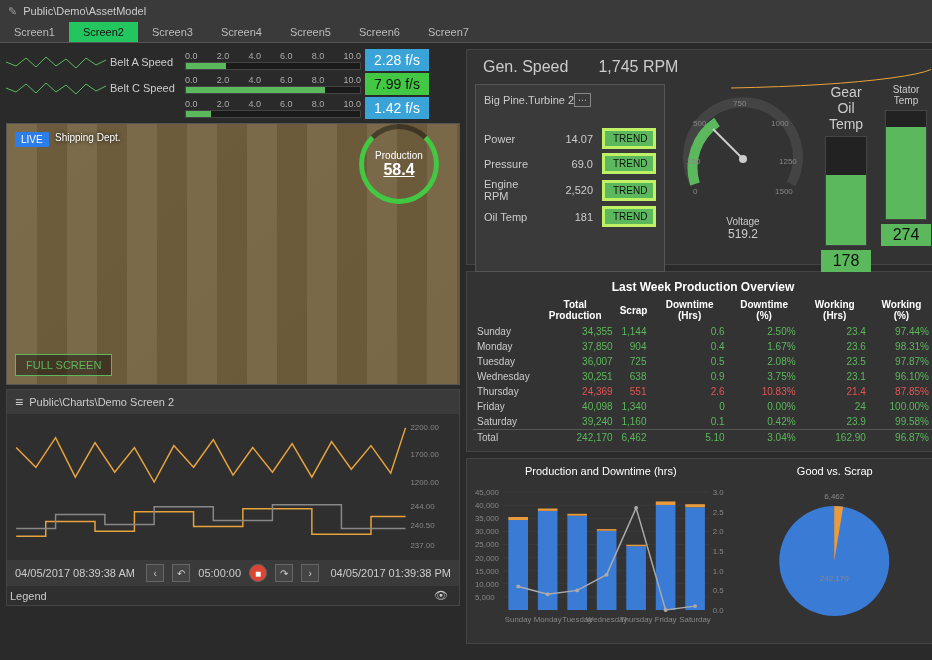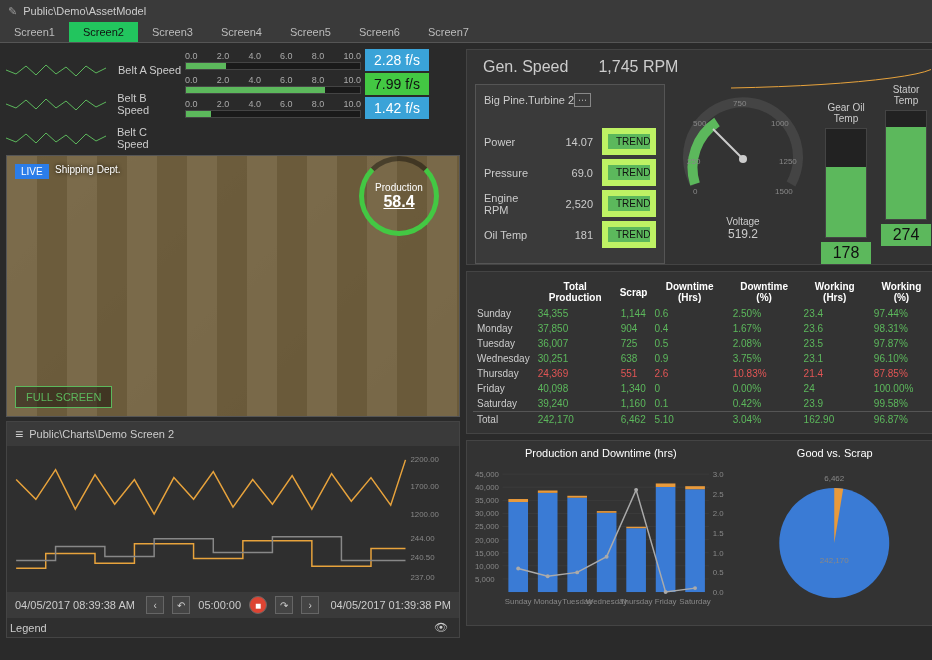--- a/index.html
+++ b/index.html
@@ -8,21 +8,21 @@
 .edit-icon { color: #999; }
 .tabs { background: #3a3a3a; display: flex; border-bottom: 1px solid #555; }
 .tab { padding: 4px 14px; cursor: pointer; color: #bbb; }
 .tab.active { background: #22c55e; color: #111; }
 .main { display: flex; gap: 6px; padding: 6px; }
 .left-col { width: 454px; display: flex; flex-direction: column; gap: 4px; }
 .right-col { flex: 1; display: flex; flex-direction: column; gap: 6px; }
 
 .speed-panel { display: flex; gap: 4px; }
 .speed-left { width: 175px; }
-.speed-row { display: flex; align-items: center; gap: 8px; height: 26px; margin-top: 8px; }
+.speed-row { display: flex; align-items: center; gap: 0; height: 26px; }
 .mini-wave { width: 104px; height: 20px; }
 .speed-right { flex: 1; display: flex; flex-direction: column; gap: 2px; }
 .gauge-row { display: flex; align-items: center; gap: 4px; }
 .gauge-ticks { display: flex; justify-content: space-between; font-size: 9px; color: #aaa; width: 176px; }
 .gauge-bar { width: 176px; height: 8px; background: #1a1a1a; border: 1px solid #444; position: relative; }
 .gauge-fill { height: 100%; background: #5cb85c; }
 .speed-val { background: #3aa3d8; color: #fff; font-size: 14px; padding: 3px 8px; width: 64px; text-align: center; }
 .speed-val.green { background: #43c843; color: #111; }
 
 .video-panel { position: relative; width: 454px; height: 262px; background: linear-gradient(135deg,#8a7a5a,#6a5a3a); border: 1px solid #555; overflow: hidden; }
@@ -46,32 +46,32 @@
 .ctrl-btn { background: #444; border: 1px solid #666; color: #ccc; width: 18px; height: 18px; display: inline-flex; align-items: center; justify-content: center; cursor: pointer; font-size: 10px; }
 .ctrl-btn.stop { background: #d43; border-radius: 50%; color:#fff; }
 .legend-row { text-align: center; padding: 3px; display:flex; justify-content:center; gap:10px; align-items:center;}
 
 .gen-panel { background: #333; border: 1px solid #444; padding: 8px; height: 216px; position:relative;}
 .gen-top { display: flex; align-items: center; gap: 30px; font-size: 16px; padding-left:8px; }
 .gen-body { display: flex; gap: 10px; margin-top: 8px; }
 .turbine-box { background: #3a3a3a; border: 1px solid #555; padding: 8px; width: 190px; }
 .turbine-hdr { display: flex; justify-content: flex-start; align-items: center; margin-bottom: 21px; }
 .tb-row { display: flex; align-items: center; justify-content: space-between; margin: 4px 0; font-size: 11px; }
-.trend-btn { background: #5cb85c; color: #111; border: 6px solid #bef264; padding: 2px 8px; font-size: 10px; cursor: pointer; width:54px; text-align:center;}
+.trend-btn { background: #5cb85c; color: #111; border: 3px solid #bef264; padding: 2px 8px; font-size: 10px; cursor: pointer; width:54px; text-align:center;}
 .gauge-dial-wrap { position:relative; width:136px; text-align:center; }
 .temp-col { width: 50px; text-align: center; }
 .temp-bar { width: 42px; height: 110px; background: #222; margin: 4px auto; position: relative; border:1px solid #444;}
 .temp-fill { position: absolute; bottom: 0; left: 0; right: 0; background: #5cb85c; }
 .temp-val { background: #5cb85c; color: #111; font-size: 16px; padding: 2px 0; }
 
 .table-panel { background: #333; border: 1px solid #444; padding: 6px; }
 .tbl-title { text-align: center; font-weight: bold; color: #fff; font-size: 12px; padding: 2px; }
 table { width: 100%; border-collapse: collapse; font-size: 10px; }
 th { color: #fff; padding: 3px; text-align: center; font-weight: bold; }
-td { padding: 2px 4px; text-align: left; color: #5cb85c; }
+td { padding: 2px 4px; text-align: right; color: #5cb85c; }
 td.label { text-align: left; color: #ccc; }
 tr.red td { color: #e25555; }
 tr.red td.label { color:#ccc; }
 tr.total td { border-top: 1px solid #555; }
 
 .charts-panel { background: #333; border: 1px solid #444; padding: 6px; display: flex; gap: 8px; height: 186px; }
 .bar-chart-box { flex: 1.3; }
 .pie-chart-box { flex: 1; position:relative; }
 .mini-title { text-align: center; color: #fff; font-size: 11px; margin-bottom: 4px; }
 .axis-label { fill:#888; font-size:8px; }
@@ -97,26 +97,20 @@
 <div class="main">
  <div class="left-col">
 
   <div class="speed-panel">
    <div class="speed-left" id="speed-left">
           <div class="speed-row">
             <svg class="mini-wave">
               <polyline points="0,10 10,14 20,6 30,15 40,5 50,14 60,7 70,16 80,6 90,13 100,8" stroke="#5cb85c" fill="none"></polyline>
             </svg>
             <span>Belt A Speed</span>
-          </div>
-          <div class="speed-row">
-            <svg class="mini-wave">
-              <polyline points="0,10 10,14 20,6 30,15 40,5 50,14 60,7 70,16 80,6 90,13 100,8" stroke="#5cb85c" fill="none"></polyline>
-            </svg>
-            <span>Belt B Speed</span>
           </div>
           <div class="speed-row">
             <svg class="mini-wave">
               <polyline points="0,10 10,14 20,6 30,15 40,5 50,14 60,7 70,16 80,6 90,13 100,8" stroke="#5cb85c" fill="none"></polyline>
             </svg>
             <span>Belt C Speed</span>
           </div>
         </div>
    <div class="speed-right" id="speed-right">
           <div class="gauge-row">
@@ -268,37 +262,38 @@
       <text x="58" y="22" class="axis-label">750</text>
       <text x="96" y="42" class="axis-label">1000</text>
       <text x="104" y="80" class="axis-label">1250</text>
       <text x="100" y="110" class="axis-label">1500</text>
       <text x="18" y="110" class="axis-label">0</text>
      </svg>
      <div style="font-size:10px;">Voltage</div>
      <div style="font-size:12px;">519.2</div>
     </div>
     <div class="temp-col">
-     <div style="font-size:10px;margin-top:18px;">Gear Oil Temp</div>
+     <div style="font-size:14px;">Gear Oil Temp</div>
      <div class="temp-bar">
               <div class="temp-fill" id="gear-fill" style="height: 65%;"></div>
             </div>
      <div class="temp-val">178</div>
     </div>
     <div class="temp-col">
      <div style="font-size:10px;">Stator Temp</div>
      <div class="temp-bar">
               <div class="temp-fill" id="stator-fill" style="height: 85%;"></div>
             </div>
      <div class="temp-val">274</div>
     </div>
    </div>
   </div>
 
   <div class="table-panel">
+   <div class="tbl-title">Last Week Production Overview</div>
    <table>
     <thead>
             <tr id="tbl-head">
               <th></th>
               <th>Total Production</th>
               <th>Scrap</th>
               <th>Downtime (Hrs)</th>
               <th>Downtime (%)</th>
               <th>Working (Hrs)</th>
               <th>Working (%)</th>

